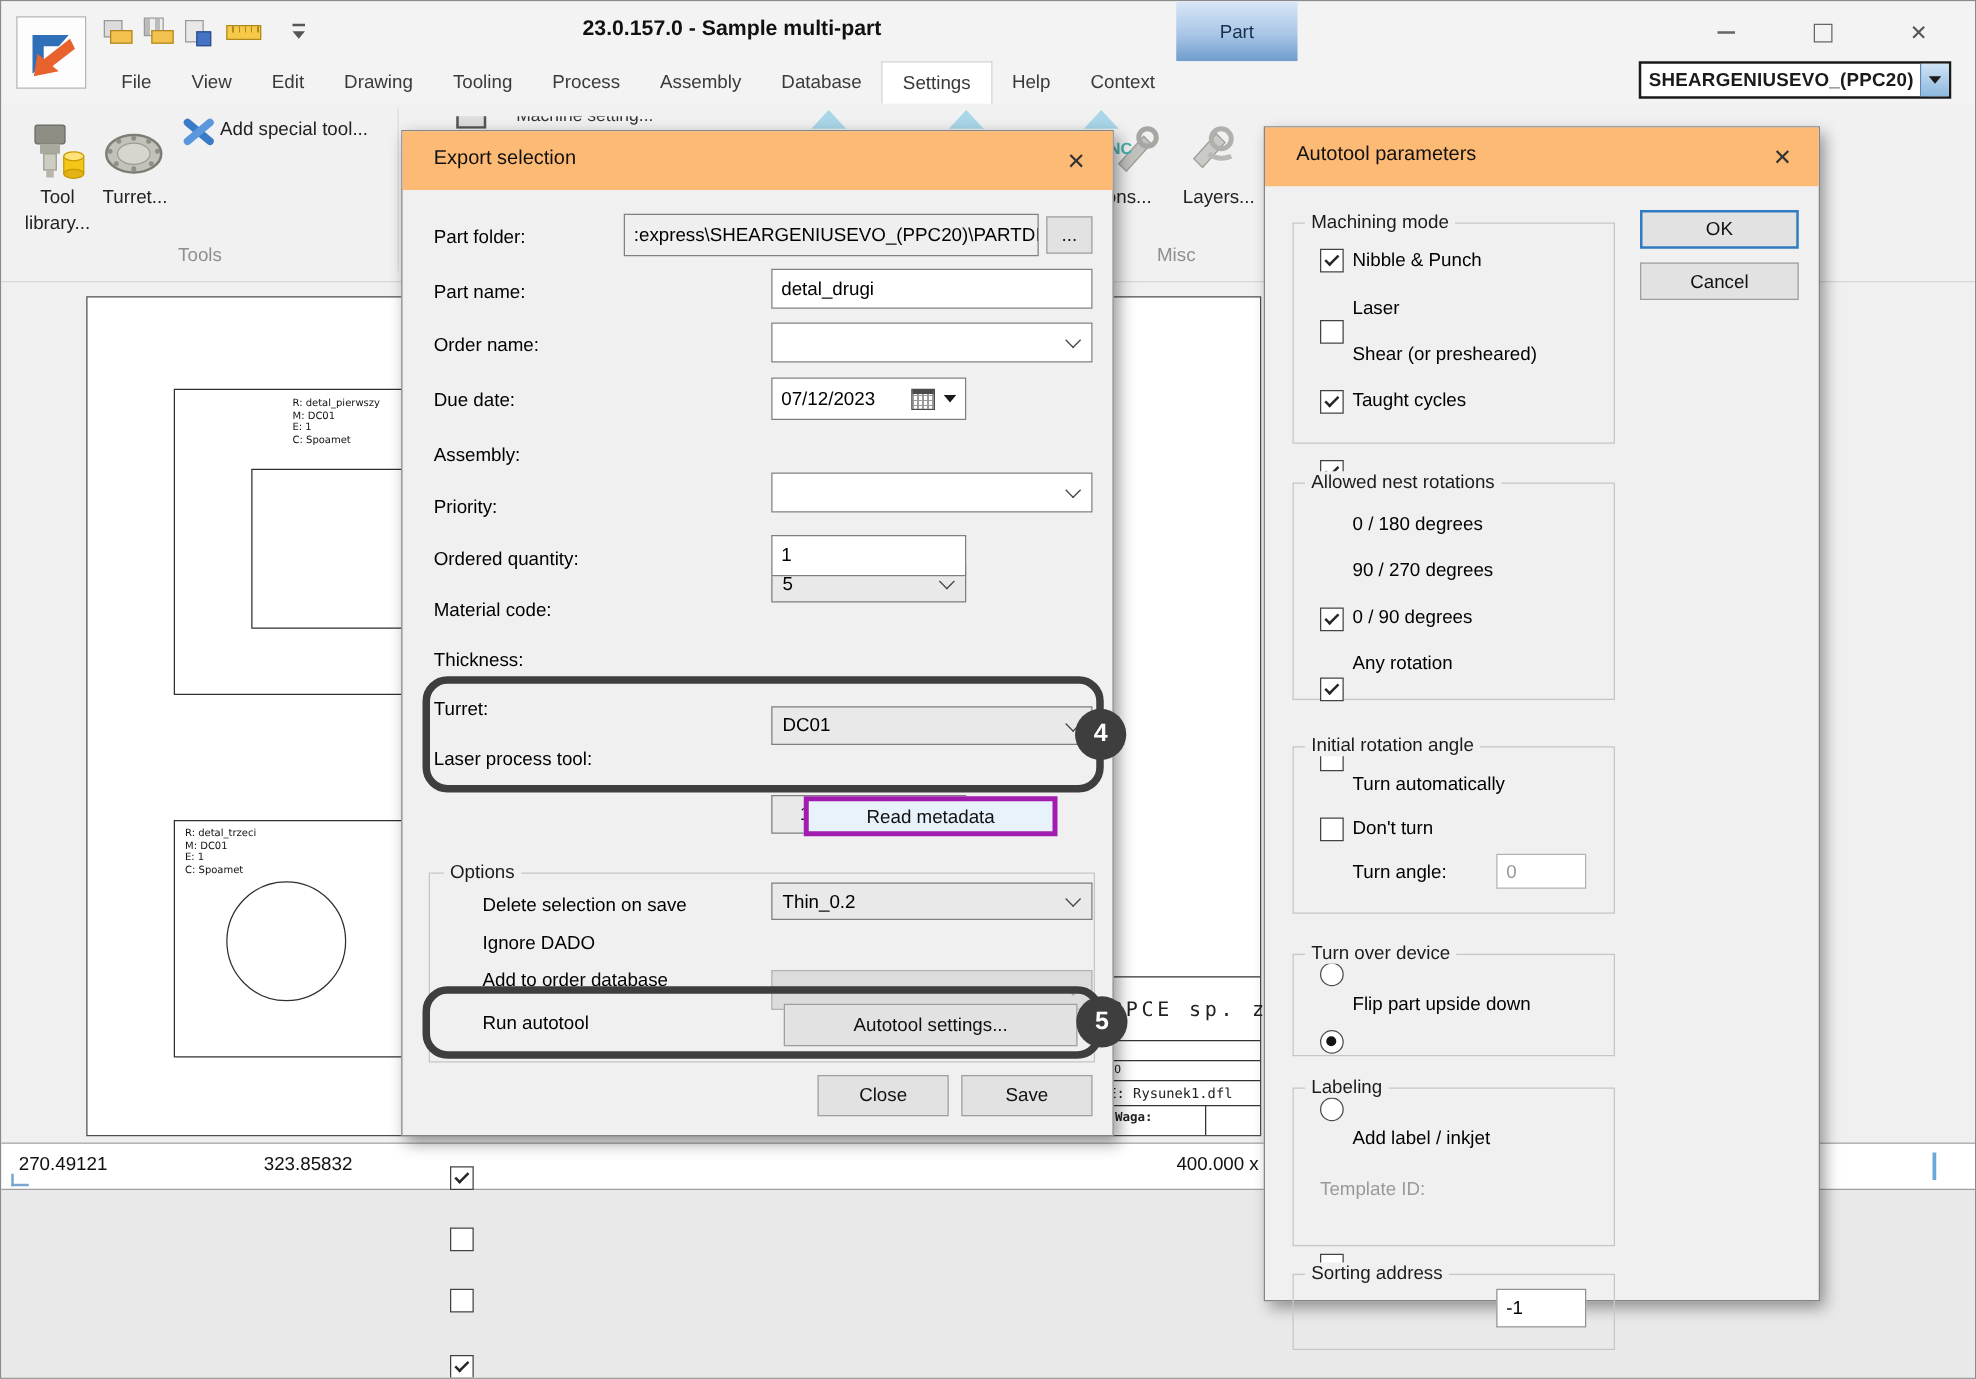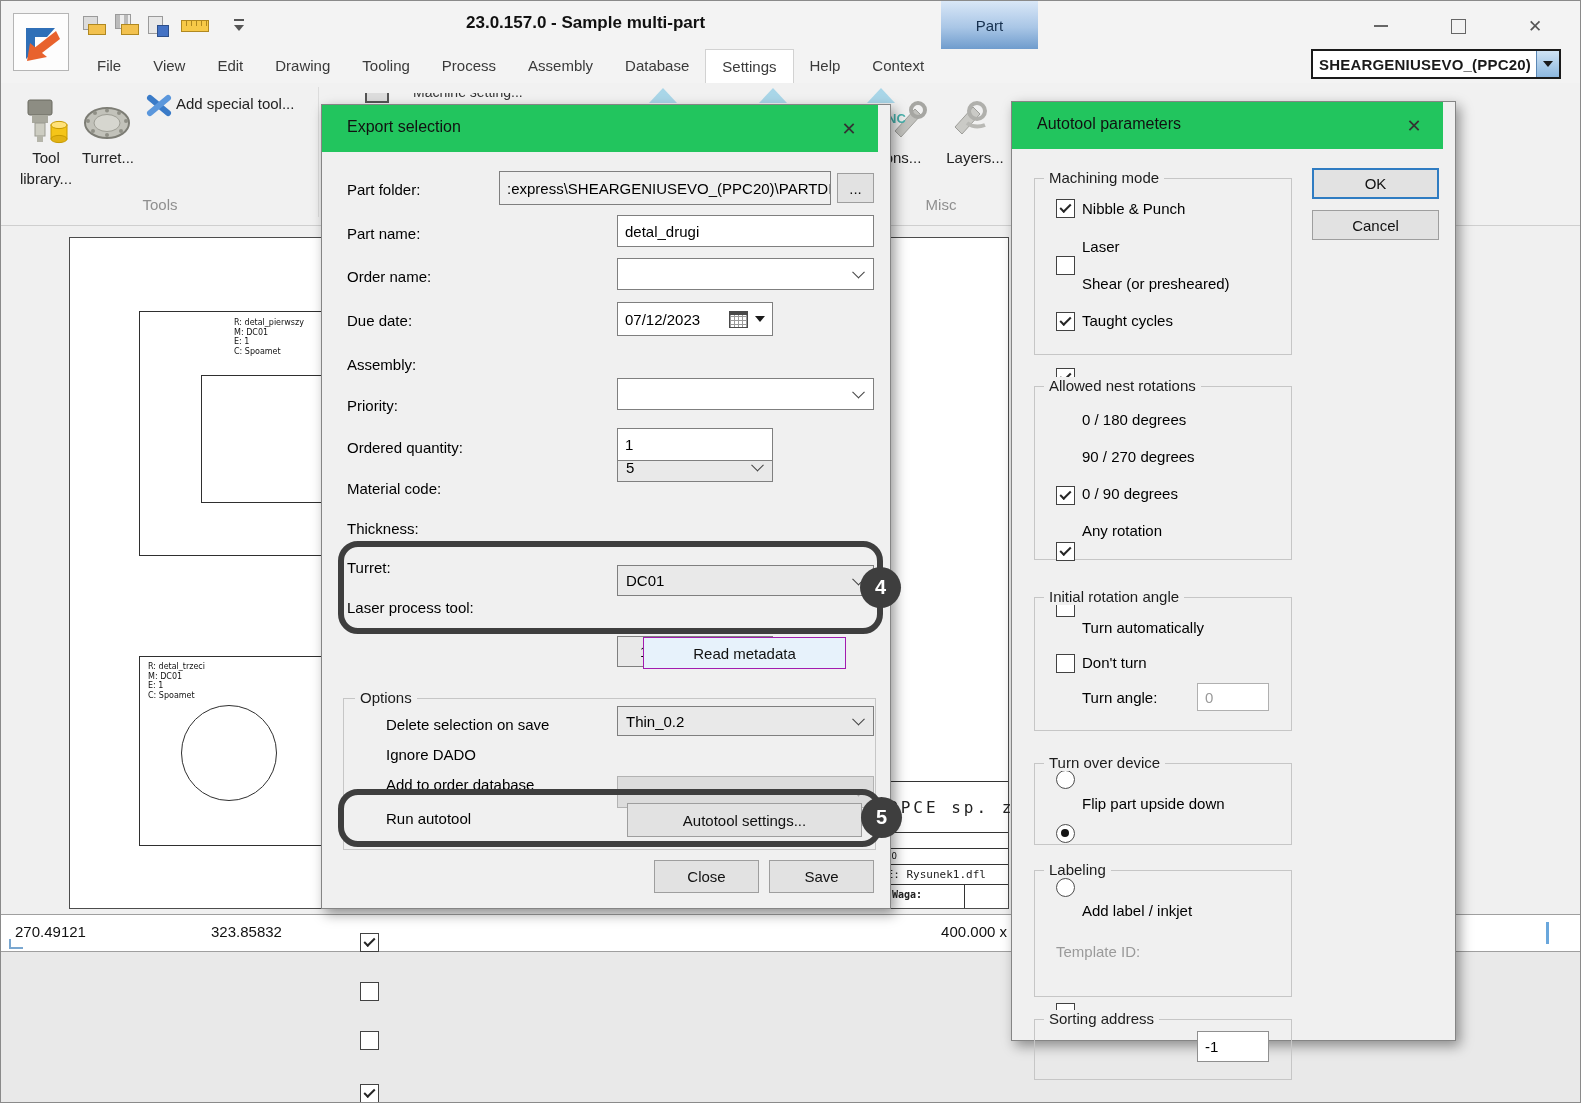--- a/index.html
+++ b/index.html
@@ -57,35 +57,35 @@
 
   
   .statusbar { left:0; top:913px; width:1581px; height:38px; background:#fff; border-top:1.5px solid #9f9f9f; border-bottom:1.5px solid #9f9f9f; }
   .status-txt { top:922px; font-size:15px; color:#111; }
   .caret { left:1545px; top:921px; width:3px; height:22px; background:#6aa7dc; }
   .bottomstrip { left:0; top:951px; width:1581px; height:152px; background:#e9e9e9; }
   .corner-mark { left:8px; top:938px; width:14px; height:10px; border-left:2px solid #7aa7d0; border-bottom:2px solid #7aa7d0; }
 
   
   .dlg { background:#f0f0f0; border:1px solid #858585; box-shadow:4px 5px 12px rgba(0,0,0,.4); z-index:10; }
-  .dlg-title { position:absolute; left:0; top:0; right:12px; height:47px; background:#22c55e; }
+  .dlg-title { position:absolute; left:0; top:0; right:0; height:47px; background:#fdba74; }
   .dlg-title .txt { position:absolute; left:25px; top:13px; font-size:16px; color:#111; }
   .dlg-close { position:absolute; right:16px; top:11px; width:26px; height:26px; display:flex; align-items:center; justify-content:center; font-size:18px; color:#333; }
 
   .flabel { font-size:15px; color:#000; white-space:nowrap; }
   .tbox { background:#fff; border:1px solid #7f7f7f; display:flex; align-items:center; font-size:15px; padding:0 7px; color:#000; }
   .tbox.ro { background:#efefef; }
   .tbox input { border:none; outline:none; background:transparent; width:100%; font:inherit; color:inherit; padding:0; }
   .combo { background:#fff; border:1px solid #7f7f7f; display:flex; align-items:center; font-size:15px; padding:0 26px 0 8px; position:relative; color:#000;}
   .combo.grey { background:#e9e9e9; }
   .combo.dis { background:#dcdcdc; border-color:#b2b2b2; }
   .chev { position:absolute; right:10px; top:50%; width:8px; height:8px; border-right:1.8px solid #444; border-bottom:1.8px solid #444; transform:translateY(-70%) rotate(45deg); }
   .combo.dis .chev { border-color:#a5a5a5; }
   .btn { background:#e2e2e2; border:1px solid #9e9e9e; display:flex; align-items:center; justify-content:center; font-size:15px; color:#111; }
-  .btn.blue { background:#e7f2fb; border:1px solid #a21caf; }
+  .btn.blue { background:#e7f2fb; border:4px solid #a21caf; }
   .btn.default { border:2px solid #2f7cc2; }
 
   .grp { border:1px solid #c6c6c6; }
   .grp-label { position:absolute; font-size:15px; color:#1c1c1c; background:#f0f0f0; padding:0 5px; white-space:nowrap; }
 
   .chk { width:19px; height:19px; border:1.6px solid #424242; background:#fff; position:relative; }
   .chk.on::after { content:""; position:absolute; left:3px; top:4px; width:9px; height:4px;
     border-left:2.3px solid #262626; border-bottom:2.3px solid #262626; transform:rotate(-45deg); }
   .rad { width:19px; height:19px; border:1.6px solid #4d4d4d; border-radius:50%; background:#fff; position:relative; }
   .rad.on::after { content:""; position:absolute; left:4px; top:4px; width:8px; height:8px; border-radius:50%; background:#141414; }

